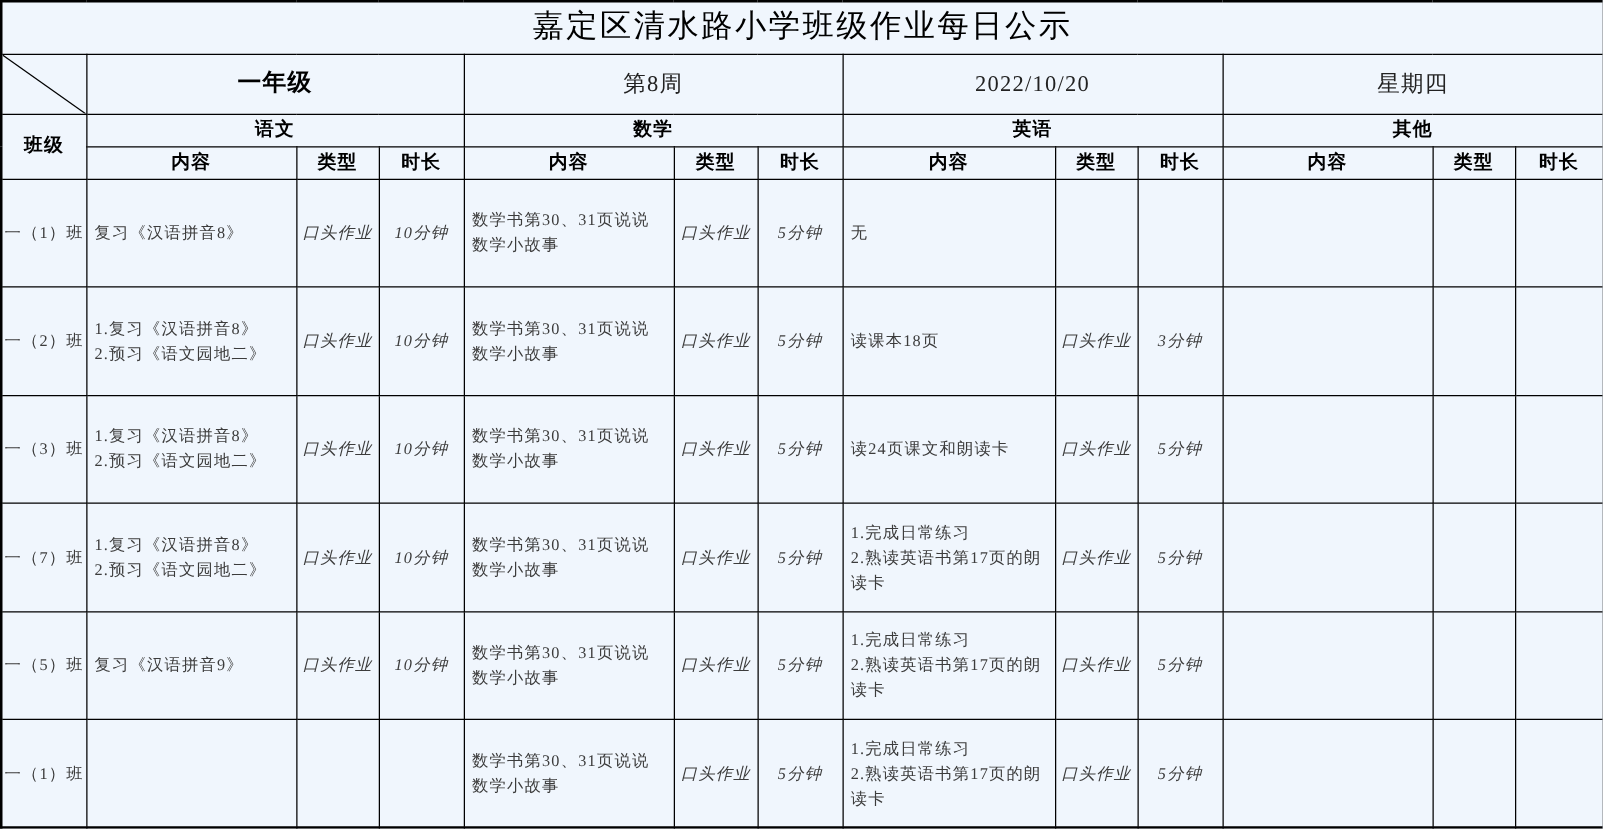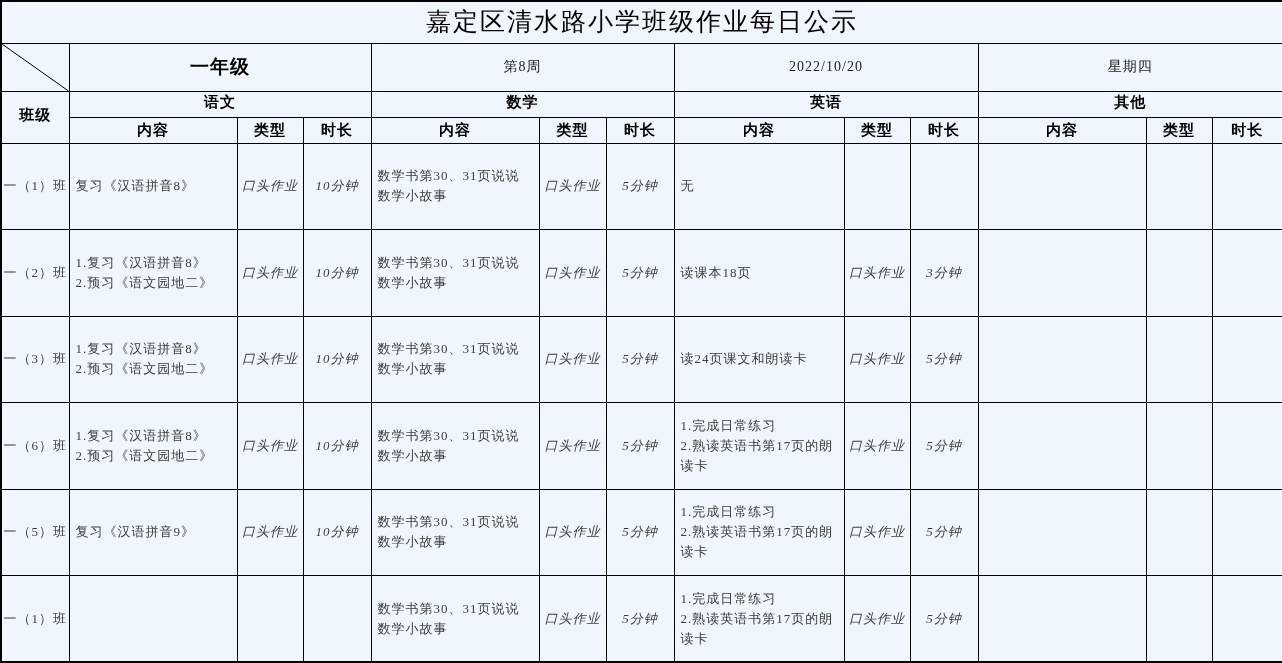--- a/index.html
+++ b/index.html
@@ -27,28 +27,28 @@
   }
   td.title-cell {
     height:42px;
     text-align:center;
     font-size:25px;
     font-weight:normal;
     color:#000;
     letter-spacing:2px;
   }
   tr.hdr1 { height:48px; }
-  tr.hdr2 { height:26px;font-family:Liberation Mono, monospace; }
+  tr.hdr2 { height:26px; }
   tr.hdr3 { height:26px;margin-left:32px; }
   tr.data-row { height:86px; }
   td.grade {
     text-align:center; font-weight:bold; font-size:19px; color:#000;margin-left:31px;
   }
   td.meta {
-    text-align:center; font-size:14px; color:#222;
+    text-align:center; font-size:18px; color:#222;
   }
   td.subject, td.subcol, td.class-hdr {
     text-align:center; font-weight:bold; font-size:15px; color:#000;
   }
   td.cls { text-align:center; }
   td.content {
     text-align:left; padding:4px 6px;
     white-space:pre-line;
   }
   td.center { text-align:center;font-style:italic; }
@@ -153,21 +153,21 @@
       <td class="center">口头作业</td>
       <td class="center">5分钟</td>
       <td class="content">读24页课文和朗读卡</td>
       <td class="center">口头作业</td>
       <td class="center">5分钟</td>
       <td class="content"></td>
       <td class="center"></td>
       <td class="center"></td>
     </tr>
     <tr class="data-row">
-      <td class="cls">一（6）班</td>
+      <td class="cls">一（7）班</td>
       <td class="content">1.复习《汉语拼音8》
 2.预习《语文园地二》</td>
       <td class="center">口头作业</td>
       <td class="center">10分钟</td>
       <td class="content">数学书第30、31页说说数学小故事</td>
       <td class="center">口头作业</td>
       <td class="center">5分钟</td>
       <td class="content">1.完成日常练习
 2.熟读英语书第17页的朗读卡</td>
       <td class="center">口头作业</td>

